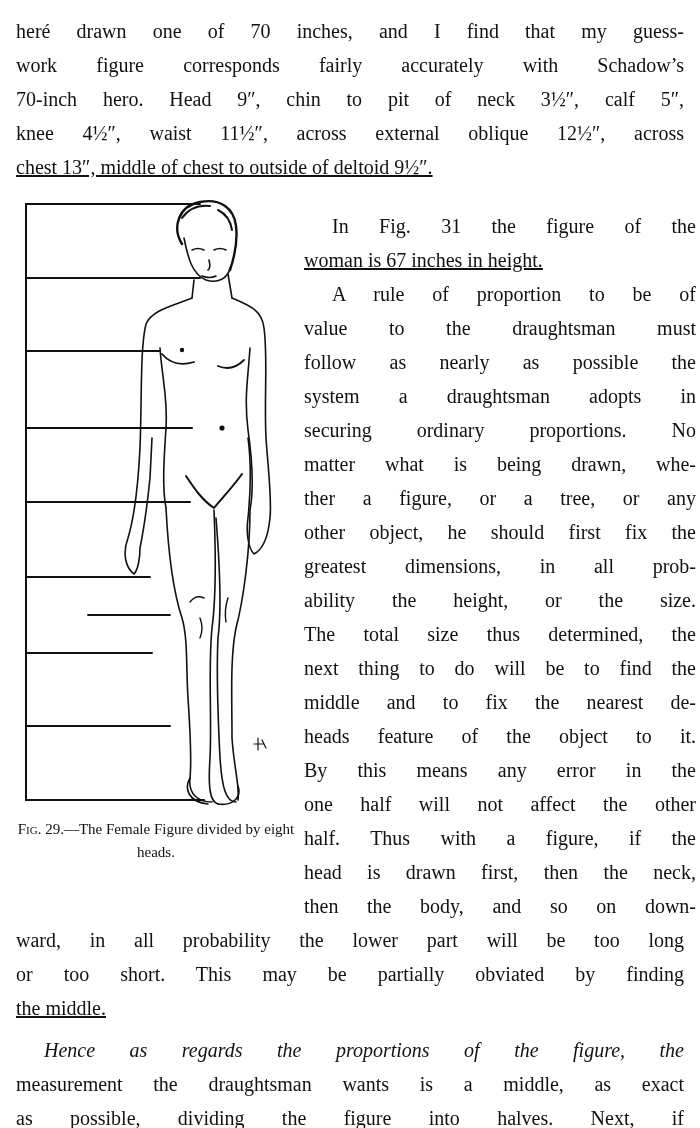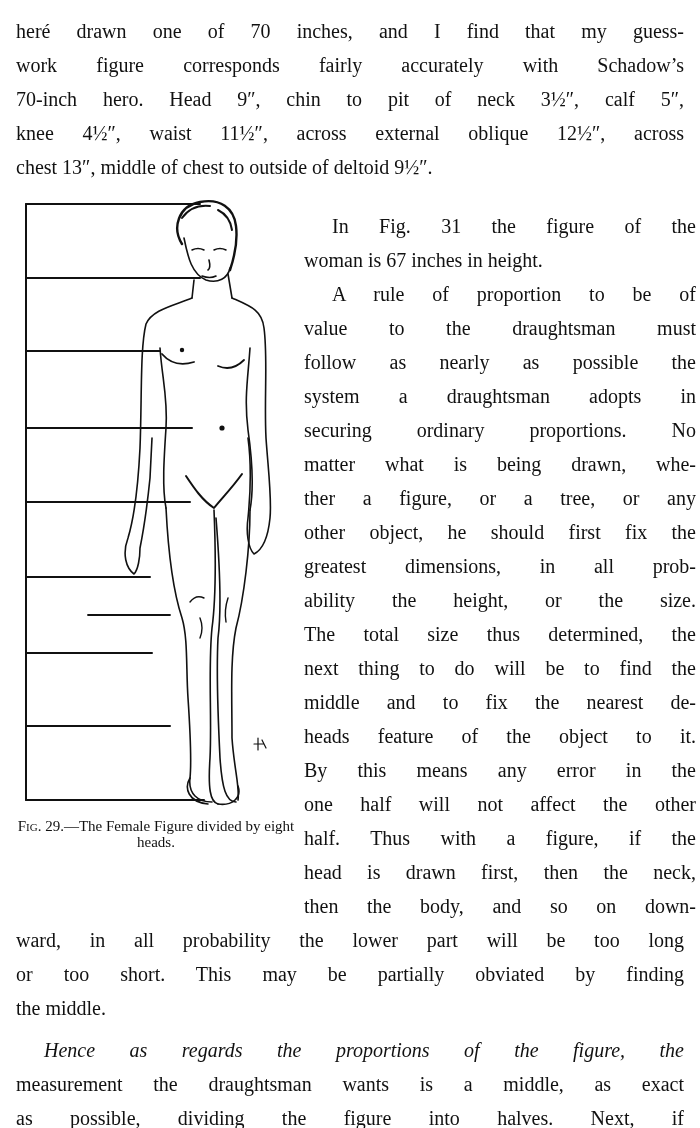--- a/index.html
+++ b/index.html
@@ -6,30 +6,30 @@
   body {
     width: 700px; height: 1128px; position: relative; overflow: hidden;
     font-family: "Liberation Serif", "DejaVu Serif", serif;
     color: #111111;
   }
   .line {
     position: absolute; left: 16px; width: 668px;
     font-size: 20px; line-height: 34px; height: 34px;
     text-align: justify; text-align-last: justify; white-space: nowrap;
   }
-  .line.last { text-align-last: left; }
+  .line.last { text-align-last: left; text-decoration: underline; }
   .col { left: 304px; width: 392px; }
   .indent { padding-left: 28px; box-sizing: border-box; }
   .full.indent { width: 668px; font-style: italic; }
   .col.indent { width: 392px; }
 
   #figure { position: absolute; left: 22px; top: 198px; width: 262px; height: 608px; }
   #caption {
     position: absolute; left: 12px; top: 818px; width: 288px;
-    font-size: 15px; line-height: 16px; text-align: center;
+    font-size: 15px; line-height: 23px; text-align: center;
   }
   #caption .sc { font-variant: small-caps; }
 </style>
 </head>
 <body>
 
 <div>
   <div class="line" style="top:14px">heré drawn one of 70 inches, and I find that my guess-</div>
   <div class="line" style="top:48px">work figure corresponds fairly accurately with Schadow’s</div>
   <div class="line" style="top:82px">70-inch hero.   Head 9″, chin to pit of neck 3½″, calf 5″,</div>

